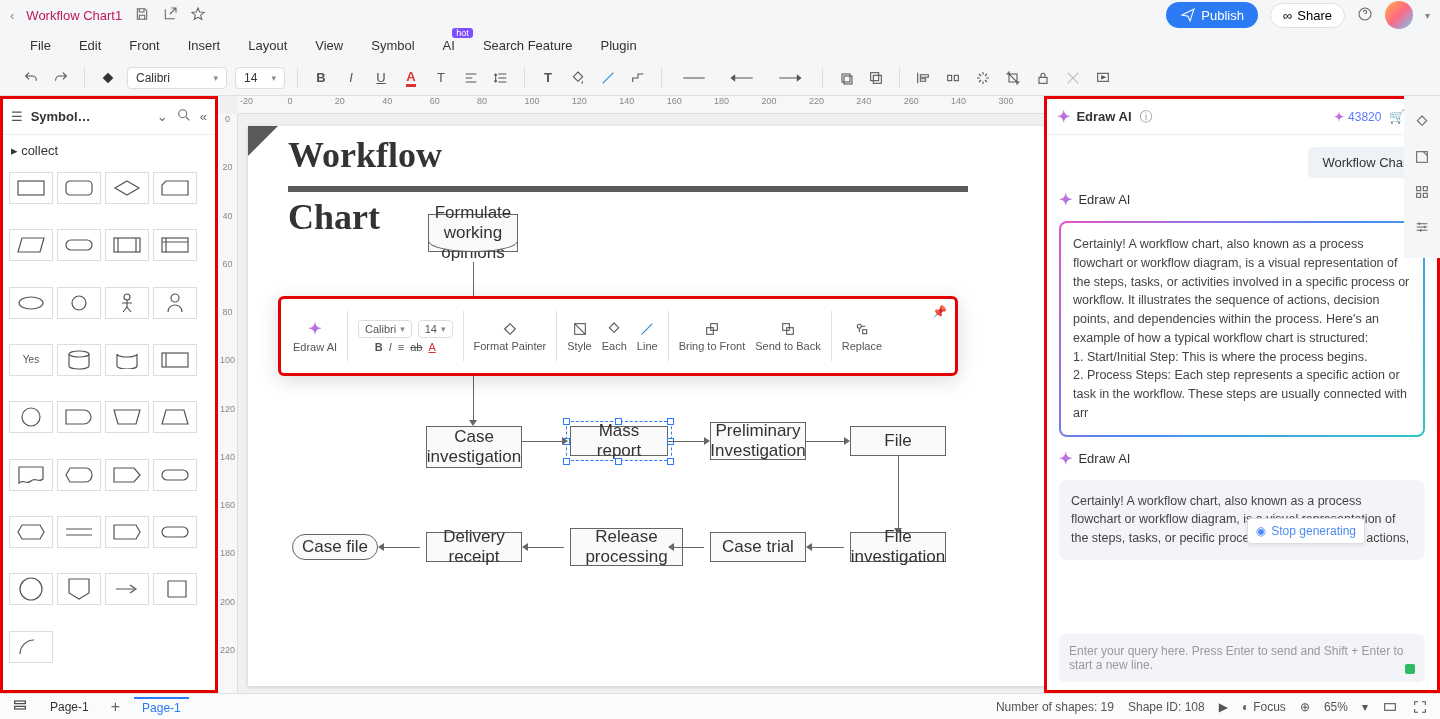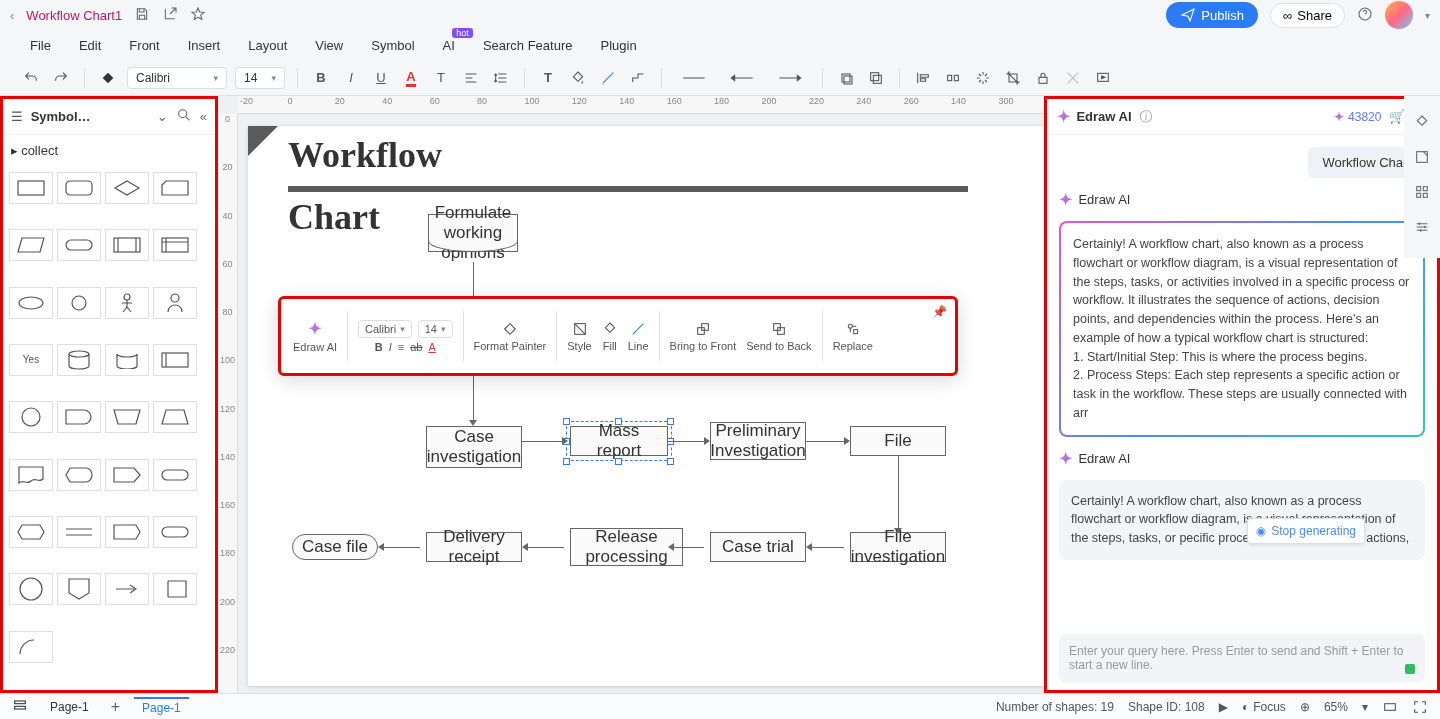--- a/index.html
+++ b/index.html
@@ -609,21 +609,21 @@
         <svg class="ico" viewBox="0 0 24 24">
             <rect x="4" y="4" width="16" height="16"></rect>
             <path d="M4 4l16 16"></path>
           </svg>
         <span>Style</span>
       </div>
       <div class="group">
         <svg class="ico" viewBox="0 0 24 24">
             <path d="M12 3l7 7-7 7-7-7z"></path>
           </svg>
-        <span>Fill</span>
+        <span>Each</span>
       </div>
       <div class="group">
         <svg class="ico" viewBox="0 0 24 24" style="stroke:#28c">
             <path d="M4 20L20 4"></path>
           </svg>
         <span>Line</span>
       </div>
       <div class="vsep"></div>
       <div class="group">
         <svg class="ico" viewBox="0 0 24 24">

